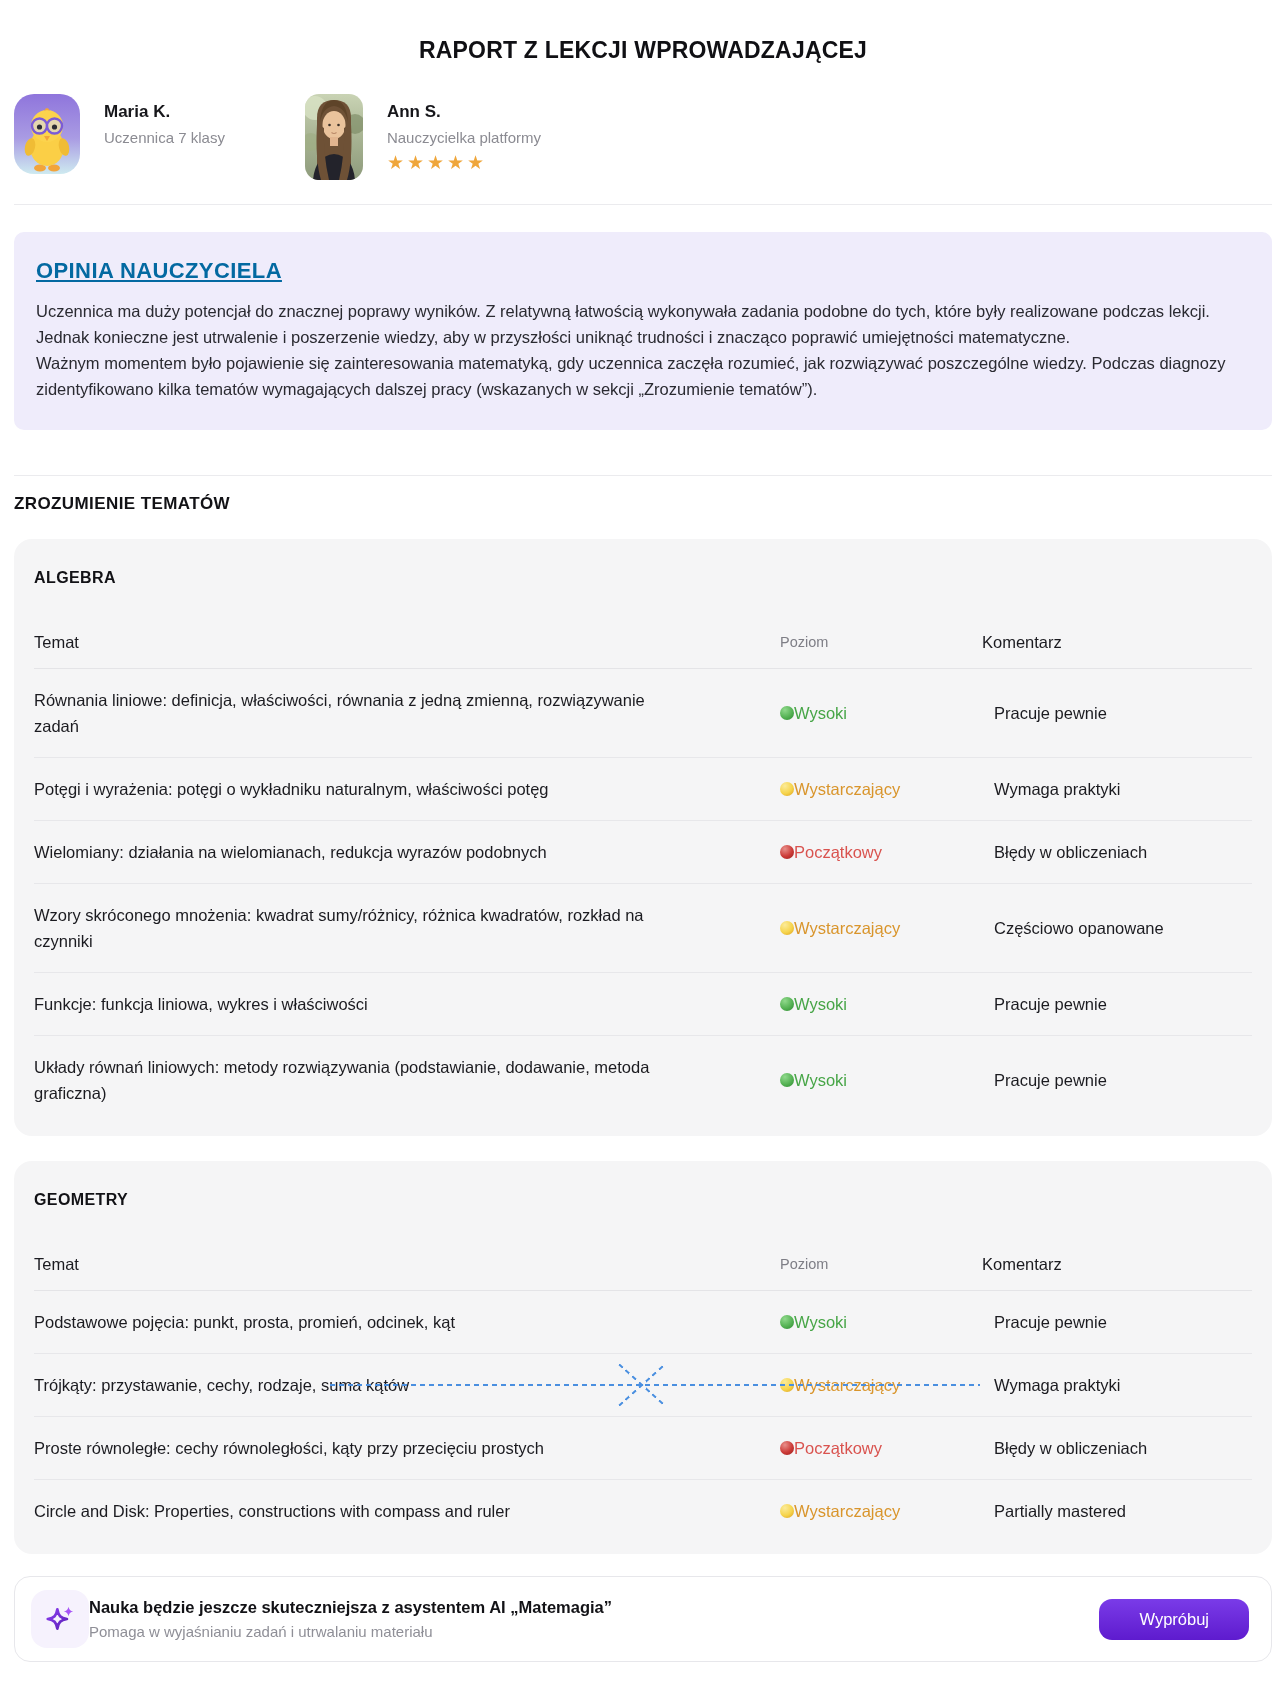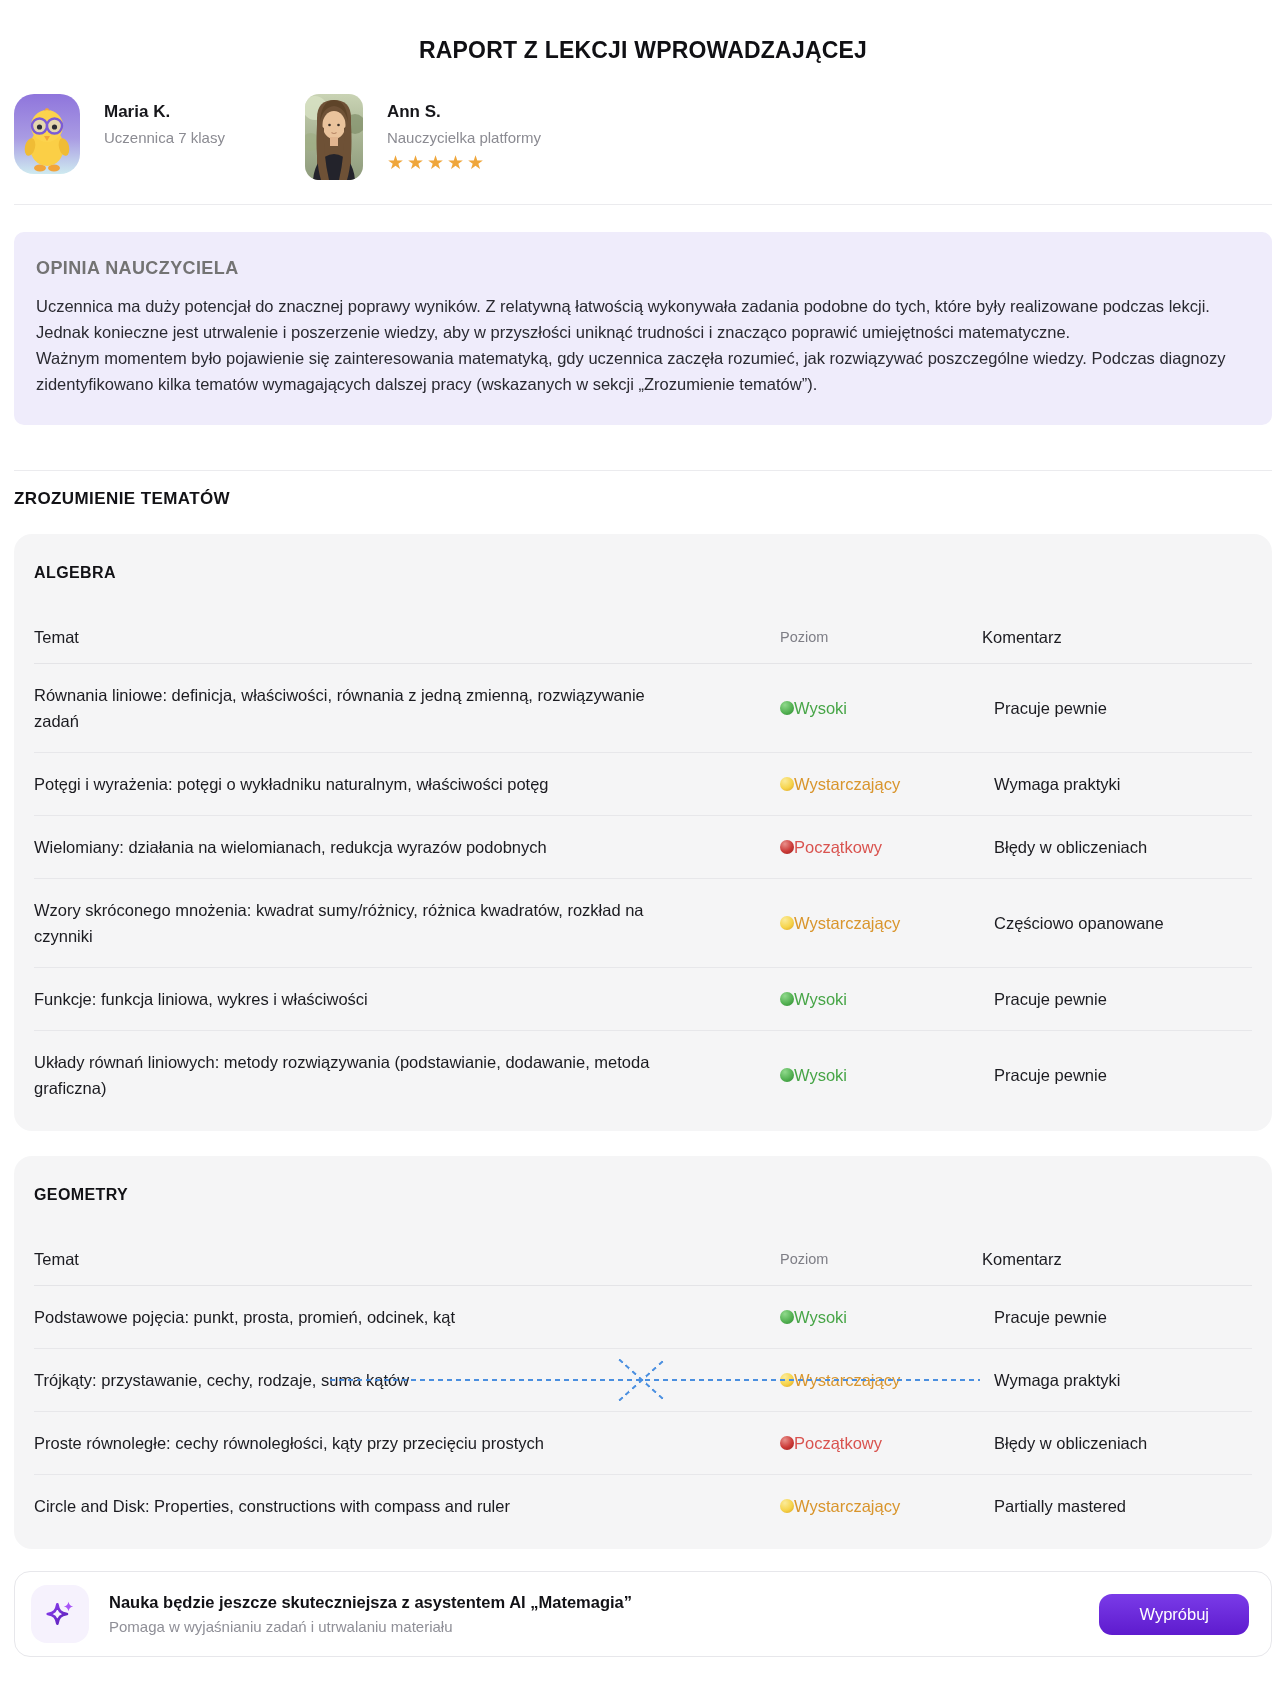--- a/index.html
+++ b/index.html
@@ -35,21 +35,21 @@
   .divider { border: none; border-top: 1px solid #ebebee; margin-top: 24px; }
   .divider-2 { border: none; border-top: 1px solid #ebebee; margin-top: 45px; }
 
   
   .opinion {
     margin-top: 27px;
     background: #EFECFB;
     border-radius: 10px;
     padding: 26px 22px 28px 22px;
   }
-  .opinion-heading { font-size: 18px; font-weight: bold; letter-spacing: 0.4px; color: #737373; }
+  .opinion-heading { font-size: 22px; font-weight: bold; letter-spacing: 0.4px; color: #0369a1; text-decoration: underline; }
   .opinion p { margin-top: 14px; font-size: 16.5px; line-height: 26px; color: #2a2a31; }
   .opinion p + p { margin-top: 0; }
 
   
   .topics-heading { margin-top: 18px; font-size: 17px; font-weight: bold; letter-spacing: 0.4px; color: #121216; }
 
   .group-card {
     margin-top: 25px;
     background: #F5F5F6;
     border-radius: 18px;
@@ -83,21 +83,21 @@
     position: absolute; height: 2px;
     background: repeating-linear-gradient(90deg, #4A8FE0 0 5px, transparent 5px 9px);
   }
   .ann-h  { top: calc(50% - 1px); left: 296px; width: 650px; }
   .ann-d1 { top: calc(50% - 1px); left: 577px; width: 62px; transform: rotate(42deg); }
   .ann-d2 { top: calc(50% - 1px); left: 577px; width: 62px; transform: rotate(-42deg); }
 
   
   .banner {
     margin-top: 22px;
-    display: flex; align-items: center; gap: 20px;
+    display: flex; align-items: center; 
     border: 1px solid #E7E7EB;
     border-radius: 16px;
     padding: 13px 16px;
     background: #fff;
   }
   .banner-icon-box {
     width: 58px; height: 58px; border-radius: 16px;
     background: #F6F2FD;
     display: flex; align-items: center; justify-content: center;
     flex: 0 0 auto;

